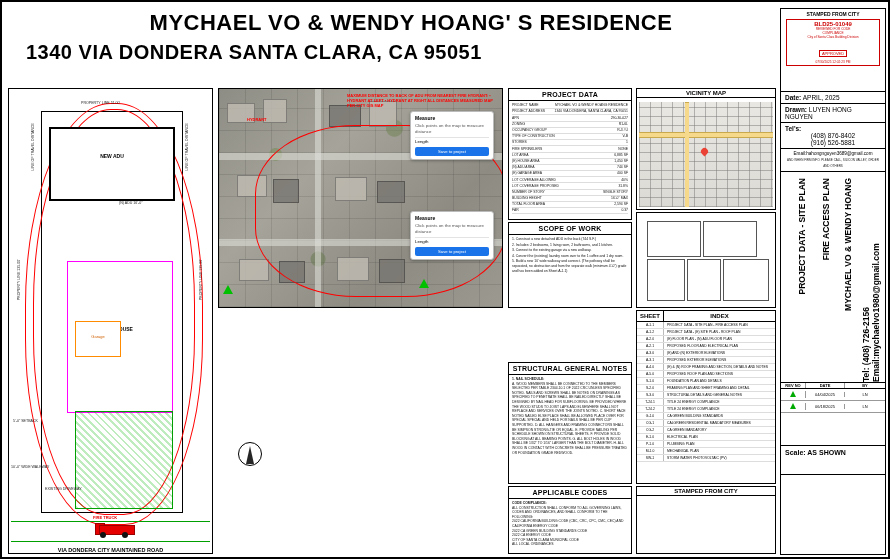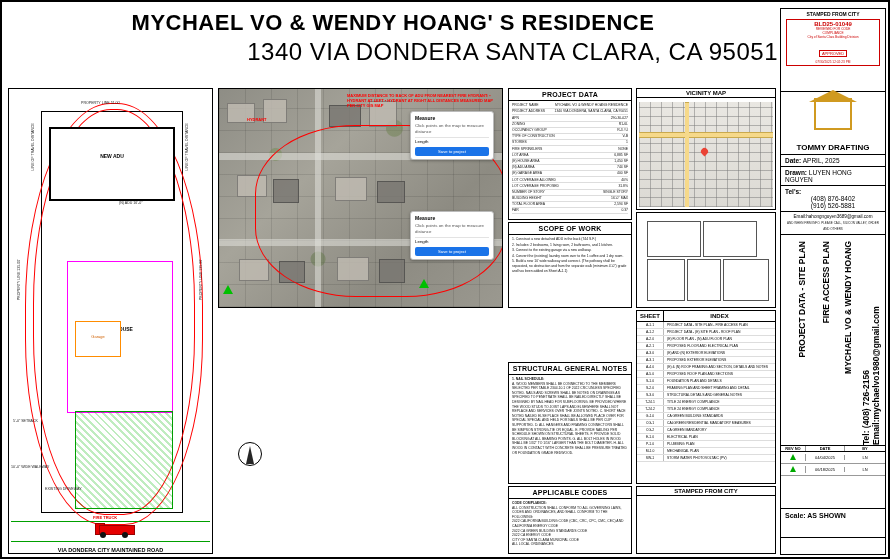--- a/index.html
+++ b/index.html
@@ -2,23 +2,23 @@
 <html><head>
 <meta charset="utf-8">
 <style>
   html,body{margin:0;padding:0;background:#fff;}
   body{width:890px;height:559px;overflow:hidden;font-family:"Liberation Sans",sans-serif;color:#000;}
   #sheet{position:relative;width:890px;height:559px;box-sizing:border-box;border:2px solid #000;background:#fff;}
 
   .abs{position:absolute;box-sizing:border-box;}
 
   
-  #titleblock-main{left:6px;top:6px;width:770px;height:78px;}
+  #titleblock-main{left:24px;top:6px;width:770px;height:78px;}
   #title-line1{font-size:22px;font-weight:bold;text-align:center;letter-spacing:.5px;line-height:30px;}
-  #title-line2{font-size:24px;font-weight:normal;text-align:right;letter-spacing:.5px;line-height:28px;}
+  #title-line2{font-size:20px;font-weight:bold;text-align:left;letter-spacing:.5px;line-height:28px;}
 
   
   #siteplan{left:6px;top:86px;width:205px;height:466px;border:1px solid #000;background:#fff;overflow:hidden;}
   #siteplan .lot{position:absolute;left:32px;top:22px;width:140px;height:400px;border:1px solid #000;background:#fff;}
   #adu{position:absolute;left:40px;top:38px;width:122px;height:70px;border:2px solid #000;background:#fff;}
   #adu span{position:absolute;left:0;right:0;top:24px;text-align:center;font-size:5px;font-weight:bold;}
   #ehouse{position:absolute;left:58px;top:172px;width:104px;height:150px;border:1px solid #ff00ff;background:#fff;}
   #ehouse span{position:absolute;left:0;right:0;top:64px;text-align:center;font-size:5px;font-weight:bold;}
   #garage{position:absolute;left:66px;top:232px;width:44px;height:34px;border:1px solid #ff8c00;background:#fff;}
   #garage span{position:absolute;left:0;right:0;top:12px;text-align:center;font-size:4px;color:#d06000;}
@@ -468,25 +468,20 @@
       <div id="permitbox">
         <div id="permitno">BLD25-01049</div>
         <div id="permit-lines">REVIEWED FOR CODE</div>
         <div id="permit-lines">COMPLIANCE</div>
         <div id="permit-lines">City of Santa Clara Building Division</div>
         <div style="text-align:center;margin:1px 0;"><span id="permit-stamp">APPROVED</span></div>
         <div id="permit-lines">07/30/2025 12:02:23 PM</div>
       </div>
     </div>
 
-    <div id="logo">
-      <div class="house"></div>
-      <div class="roof"></div>
-      <div class="brand">TOMMY DRAFTING</div>
-    </div>
 
     <div class="rowline">
       <b>Date:</b>
       <span>APRIL, 2025</span>
     </div>
     <div class="rowline">
       <b>Drawn:</b>
       <span>LUYEN HONG NGUYEN</span>
     </div>
     <div class="rowline">

